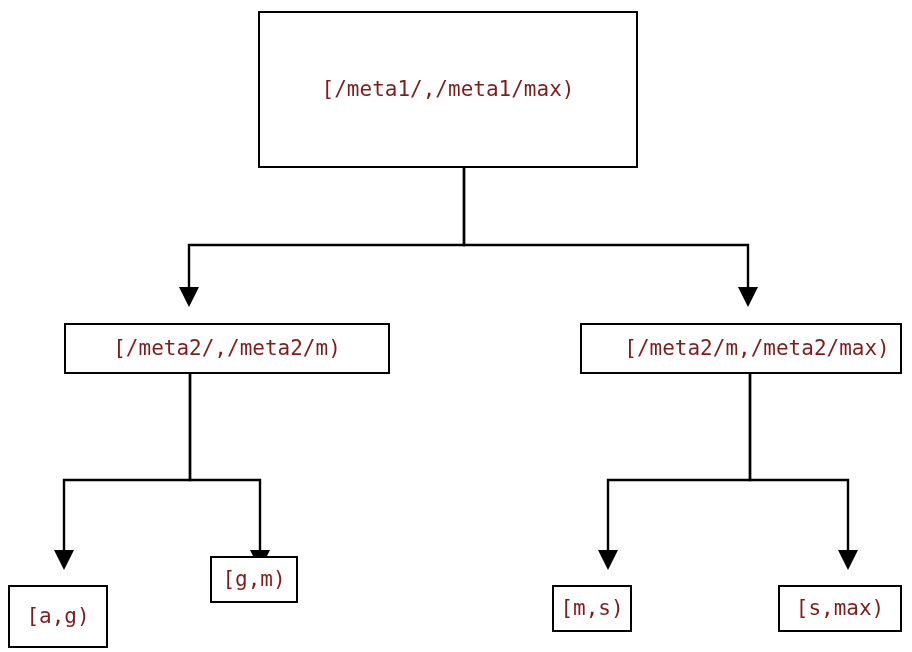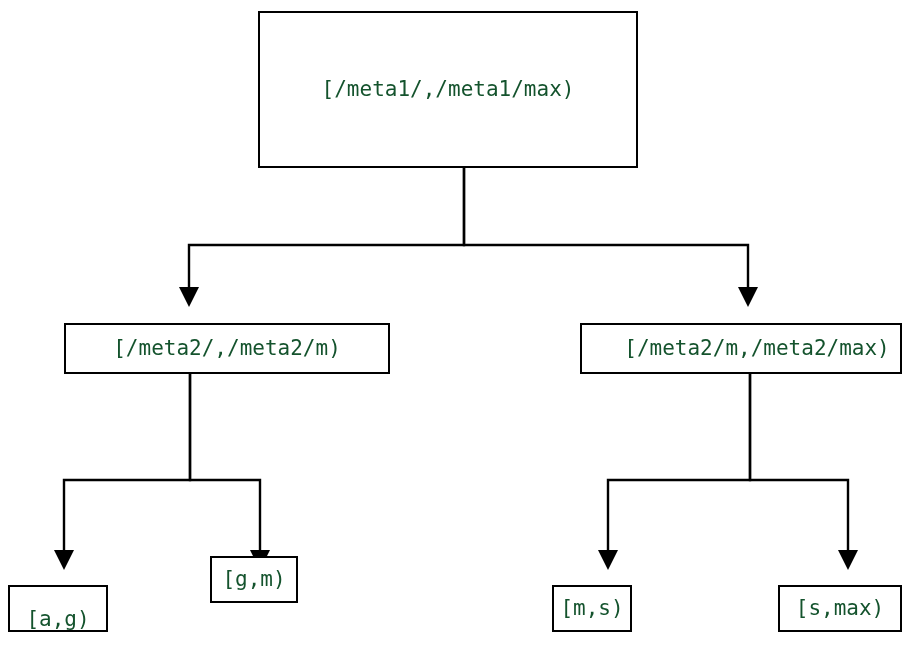--- a/index.html
+++ b/index.html
@@ -23,21 +23,21 @@
     height: 652px;
   }
   .node {
     position: absolute;
     box-sizing: border-box;
     border: 2px solid #000000;
     background: #ffffff;
     display: flex;
     align-items: center;
     justify-content: center;
-    color: #14532d;
+    color: #7f1d1d;
     white-space: pre;
   }
   .node-label {
     display: block;
     line-height: 1;
     letter-spacing: 0px;
   }
   .lvl-root .node-label { font-size: 21px; }
   .lvl-mid  .node-label { font-size: 21px; }
   .lvl-leaf .node-label { font-size: 21px; }
@@ -79,21 +79,21 @@
   </div>
 
   <div class="node lvl-mid" style="left: 20px; top: 323px; width: 326px; height: 51px; margin-left: 44px;">
     <span class="node-label">[/meta2/,/meta2/m)</span>
   </div>
 
   <div class="node lvl-mid" style="left: 580px; top: 323px; width: 322px; height: 51px; padding-left: 32px;">
     <span class="node-label">[/meta2/m,/meta2/max)</span>
   </div>
 
-  <div class="node lvl-leaf" style="left: 8px; top: 585px; width: 100px; height: 47px; align-items: flex-end;">
+  <div class="node lvl-leaf" style="left: 8px; top: 585px; width: 100px; height: 63px;">
     <span class="node-label">[a,g)</span>
   </div>
 
   <div class="node lvl-leaf" style="left: 210px; top: 556px; width: 88px; height: 47px;">
     <span class="node-label">[g,m)</span>
   </div>
 
   <div class="node lvl-leaf" style="left: 552px; top: 585px; width: 80px; height: 47px;">
     <span class="node-label">[m,s)</span>
   </div>

